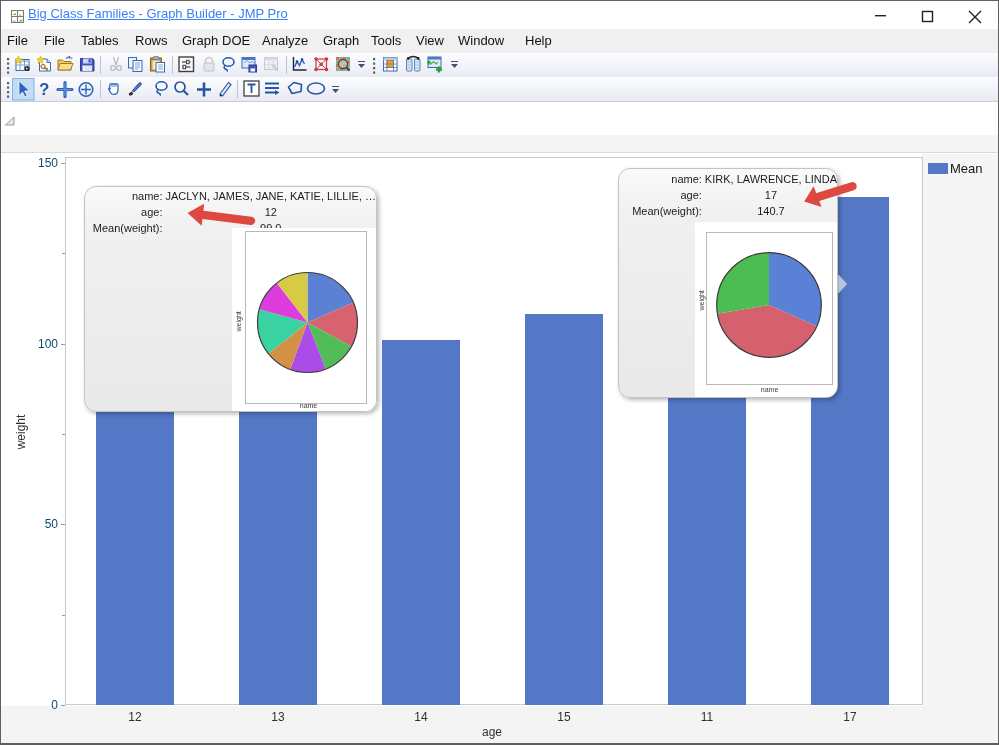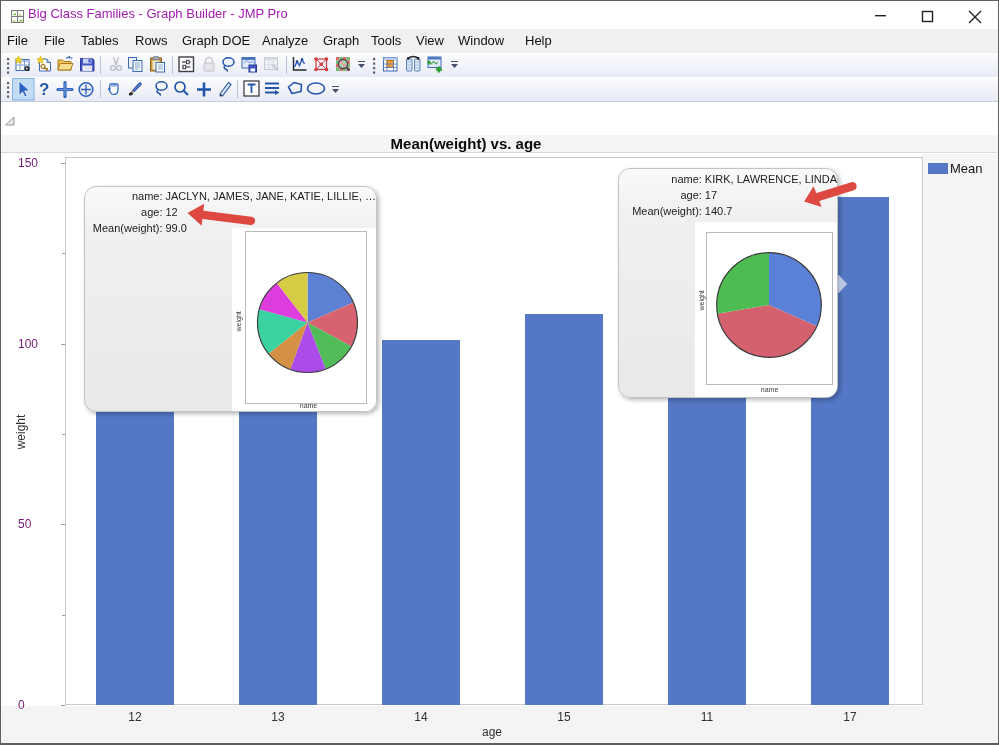--- a/index.html
+++ b/index.html
@@ -1,21 +1,21 @@
 <!DOCTYPE html>
 <html><head>
 <meta charset="utf-8">
 <style>
 * { margin:0; padding:0; box-sizing:border-box; }
 html,body { width:999px; height:745px; }
 body { font-family:"Liberation Sans", sans-serif; position:relative; background:#fff; overflow:hidden; }
 #win { position:absolute; left:0; top:0; width:999px; height:745px; border:1px solid #5f5f5f; }
 
 #titlebar { position:absolute; left:1px; top:1px; width:997px; height:28px; background:#fff; }
-#titletext { position:absolute; left:27px; top:5px; font-size:13px; color:#a21caf; }
+#titletext { position:absolute; left:27px; top:5px; font-size:13px; color:#3b82f6;text-decoration:underline; }
 
 .winbtn { position:absolute; top:0; }
 
 #menubar { position:absolute; left:1px; top:29px; width:997px; height:24px; background:#f0f0f0; font-size:13px; color:#111; }
 #menubar span { position:absolute; top:4px; }
 
 #tb1 { position:absolute; left:1px; top:53px; width:997px; height:24px; background:linear-gradient(#fdfdfe,#e8ebf5); }
 #tb2 { position:absolute; left:1px; top:77px; width:997px; height:25px; background:linear-gradient(#fdfdfe,#e7eaf4); border-bottom:1px solid #c9cdd9; }
 
 #gbrow { position:absolute; left:1px; top:104px; width:997px; height:27px; background:#fff; }
@@ -24,34 +24,34 @@
 #gbred { position:absolute; left:4px; top:3px; width:12px; height:12px; background:#fff; border:1px solid #9a9a9a; border-radius:2px; }
 #gbtitle { position:absolute; left:18px; top:1px; font-size:14px; font-weight:bold; color:#000; }
 
 #content { position:absolute; left:1px; top:131px; width:997px; height:612px; background:#fff; }
 #rightmargin { position:absolute; left:921px; top:22.5px; width:76px; height:589.5px; background:#f5f5f5; }
 #bottomarea { position:absolute; left:0; top:574.6px; width:997px; height:37.4px; background:#f4f4f5; }
 #titleband { position:absolute; left:0px; top:4px; width:997px; height:18px; background:#f5f5f5; border-bottom:1px solid #dadada; }
 #charttitle { position:absolute; left:0; top:4px; width:930px; text-align:center; font-size:15px; font-weight:bold; color:#0a0a0a; }
 #frame { position:absolute; left:64px; top:26px; width:858px; height:548px; border:1px solid #c9c9c9; background:#fff; }
 .bar { position:absolute; background:#5478c6; bottom:0; }
-.ytick { position:absolute; right:936px; font-size:12px; color:#701a75; width:40px; }
+.ytick { position:absolute; right:936px; font-size:12px; color:#0c4a6e; text-align:right; width:40px; }
 .ytickmark { position:absolute; left:60px; width:4px; height:1px; background:#9a9a9a; }
 .ytickminor { position:absolute; left:61px; width:3px; height:1px; background:#9a9a9a; }
 .xtick { position:absolute; top:578.5px; font-size:12px; color:#303030; width:40px; text-align:center; }
 #xlabel { position:absolute; left:471px; top:594px; width:40px; text-align:center; font-size:12px; color:#303030; }
 #ylabel { position:absolute; left:-180px; top:294px; width:400px; text-align:center; font-size:12px; color:#303030; transform:rotate(-90deg); }
 #legendsw { position:absolute; left:927px; top:32px; width:20px; height:11px; background:#5478c6; }
 #legendtx { position:absolute; left:949px; top:30px; font-size:13px; color:#141414; }
 
 .tip { position:absolute; background:linear-gradient(180deg,#fafafa 0px,#f0f0f0 45px,#e9e9e9 100%); border:1px solid #c3c3c3; border-radius:12px; box-shadow:2px 2px 4px rgba(0,0,0,0.28); overflow:hidden; }
 .graphlet { position:absolute; background:#fff; }
 .tiptext { position:absolute; font-size:11px; color:#1c1c1c; line-height:16.2px; border-collapse:collapse; }
 .tiptext td { padding:0; font-size:11px; white-space:pre; }
-.tiptext td+td { padding-left:3px; }
+.tiptext td+td { padding-left:3px;text-align:center; }
 .tiptext td.l { text-align:right; }
 .minibox { position:absolute; background:#fff; border:1px solid #b9b9b9; }
 .minilab { position:absolute; font-size:7px; color:#3a3a3a; }
 #win { border-bottom-width:2px !important; }
 </style>
 </head>
 <body>
 <div id="win"></div>
 <div id="titlebar">
   <svg style="position:absolute;left:9.5px;top:8.5px" width="13" height="13" viewBox="0 0 13 13">
@@ -346,21 +346,20 @@
 </div>
 <div id="gbrow">
   <svg id="gbtri" width="10" height="9">
       <path d="M9 0 L9 8 L0.5 8 Z" fill="#e8e8e8" stroke="#9a9a9a" stroke-width="1"></path>
     </svg>
 </div>
 <div id="content">
   <div id="titleband"></div>
   <div id="rightmargin"></div>
   <div id="bottomarea"></div>
-  <div id="charttitle">Mean(weight) vs. age</div>
   <div id="frame"></div>
 
   <div class="bar" style="left:95px;top:216px;width:78px;height:358px"></div>
   <div class="bar" style="left:238px;top:191px;width:78px;height:383px"></div>
   <div class="bar" style="left:381px;top:209px;width:78px;height:365px"></div>
   <div class="bar" style="left:524px;top:183px;width:78px;height:391px"></div>
   <div class="bar" style="left:667px;top:169px;width:78px;height:405px"></div>
   <div class="bar" style="left:810px;top:66px;width:78px;height:508px"></div>
 
   <div class="ytick" style="left:17px;top:25px">150</div>

